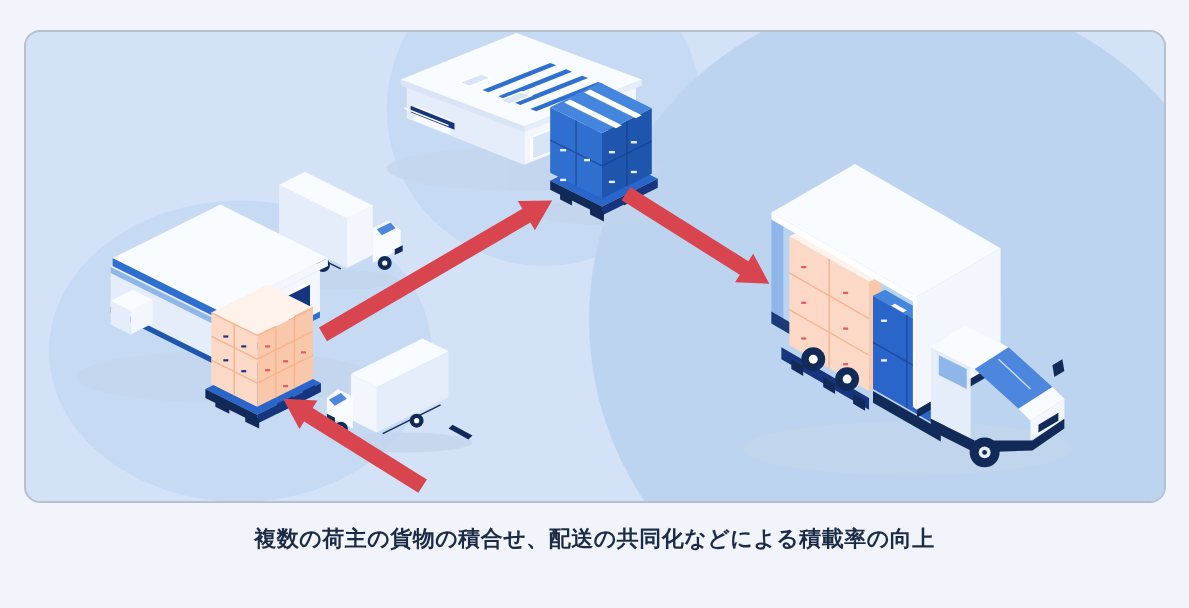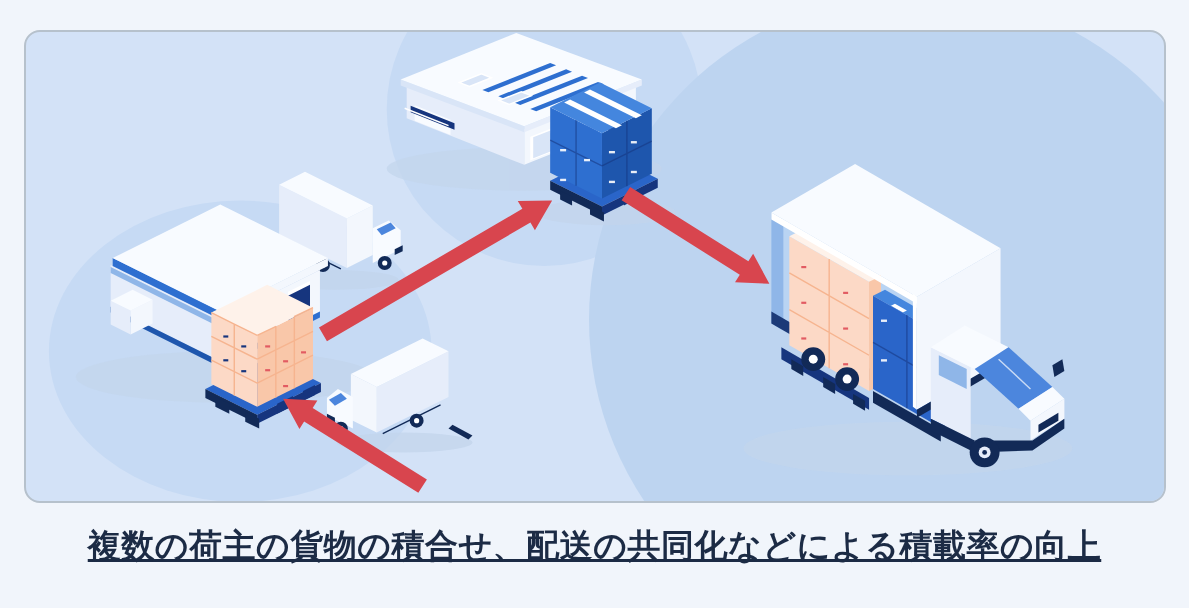--- a/index.html
+++ b/index.html
@@ -3,22 +3,22 @@
 <meta charset="utf-8">
 <style>
   html,body{margin:0;padding:0;background:var(--p-page-bg,#f1f5fb);}
   .stage{position:relative;width:1189px;height:608px;background:var(--p-page-bg,#f1f5fb);overflow:hidden;
          font-family:"Liberation Sans","DejaVu Sans",sans-serif;}
   .panel{position:absolute;left:24px;top:30px;width:1142px;height:473px;box-sizing:border-box;
          background:var(--p-panel-bg,#d3e2f7);border:2px solid var(--p-panel-border,#b6c1cc);
          border-radius:16px;overflow:hidden;}
   .panel svg{display:block;width:100%;height:100%;}
   .caption{position:absolute;left:0;right:0;top:524px;text-align:center;
-           font-size:33px;font-weight:bold;letter-spacing:.5px;
-           color:var(--p-caption,#1c2b45);text-decoration:underline;}
+           font-size:22px;font-weight:bold;letter-spacing:.5px;
+           color:var(--p-caption,#1c2b45);}
   
   .gridline{stroke-width:1.4;fill:none;}
 </style>
 </head>
 <body>
 
 <div class="stage">
 
   <div class="panel">
     <svg viewBox="0 0 1142 473" preserveAspectRatio="none">

